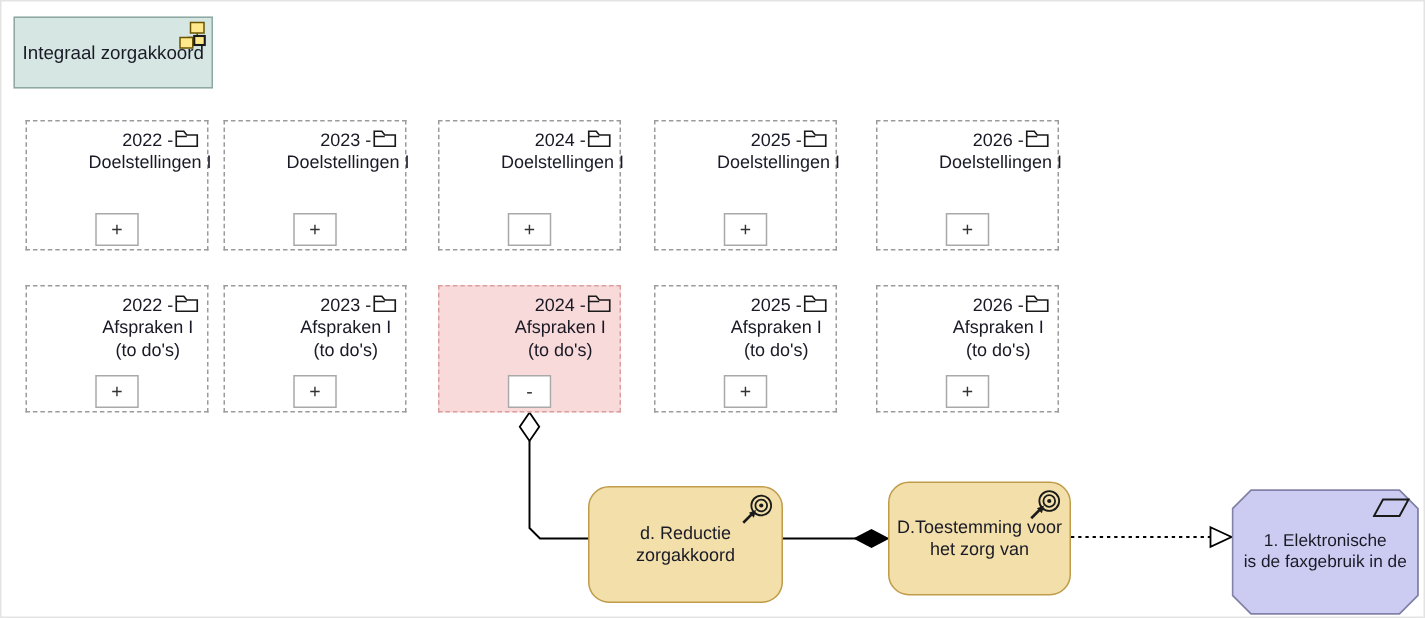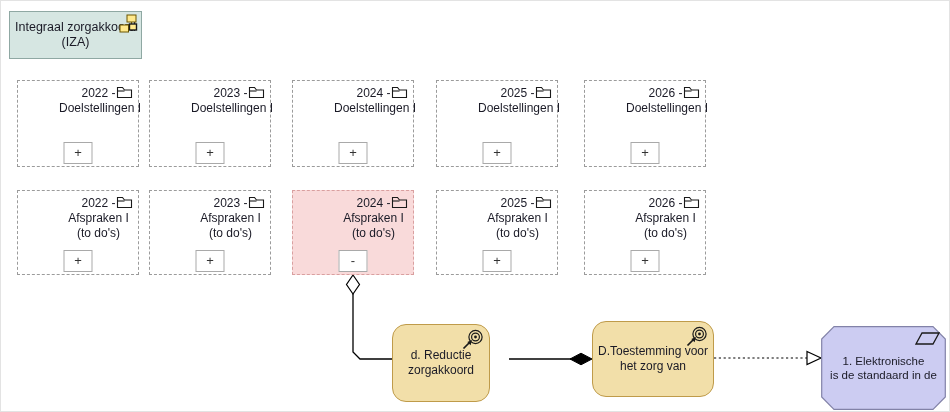--- a/index.html
+++ b/index.html
@@ -21,21 +21,21 @@
   .pbox .folder{position:absolute;top:5px;right:5px;}
   .expander{position:absolute;left:50%;bottom:2px;transform:translateX(-50%);
             width:29px;height:22px;background:#ffffff;border:1px solid #a9a9a9;
             font-size:13px;line-height:20px;text-align:center;color:#333;padding:0;
             font-family:"Liberation Sans",sans-serif;cursor:pointer;}
 
   
   .outcome{background:#f2dfa9;border:1.2px solid #bf9b4a;border-radius:14px;
            display:flex;flex-direction:column;justify-content:center;}
   .outcome .corner-icon{position:absolute;top:4px;right:5px;}
-  .outcome1{left:391px;top:323px;width:98px;height:78px;}
+  .outcome1{left:391px;top:323px;width:130px;height:78px;}
   .outcome2{left:591px;top:320px;width:122px;height:76px;}
 
   
   .req{left:820px;top:325px;width:125px;height:84px;font-size:11.5px;line-height:14.5px;}
   .req .shape{position:absolute;left:0;top:0;}
   .req .txt{position:relative;display:flex;flex-direction:column;justify-content:center;height:100%;}
   .req .corner-icon{position:absolute;top:6px;right:6px;}
 
   .line{white-space:nowrap;}
 </style>
@@ -62,21 +62,20 @@
   <div class="node iza">
     <span class="corner-icon">
       <svg width="20" height="20" viewBox="0 0 20 20">
         <rect x="8" y="1" width="9" height="7" fill="#ffe98c" stroke="#6b5500" stroke-width="1"></rect>
         <path d="M12.5 8 V11 H6 M12.5 11 H14" fill="none" stroke="#6b5500" stroke-width="1"></path>
         <rect x="1" y="11" width="8.5" height="7" fill="#ffe98c" stroke="#6b5500" stroke-width="1"></rect>
         <rect x="10.5" y="10" width="7" height="6" fill="#ffe98c" stroke="#1a1a1a" stroke-width="1.4"></rect>
       </svg>
     </span>
     <div class="line">Integraal zorgakkoord</div>
-    <div class="line">(IZA)</div>
   </div>
 
   <div class="node pbox row1" style="left:16px">
     <span class="folder"><svg width="17" height="13" viewBox="0 0 17 13">
           <path d="M1.5 11.5 V1.5 h5 l2 2.5 h7 v7.5 z" fill="none" stroke="#1a1a1a" stroke-width="1.1"></path>
           <path d="M1.5 5 h7" fill="none" stroke="#1a1a1a" stroke-width="1.1"></path>
         </svg></span>
     <div class="line">2022 -</div>
     <div class="line">Doelstellingen I</div>
     <button class="expander">+</button>
@@ -201,17 +200,17 @@
     <svg class="shape" width="125" height="84" viewBox="0 0 125 84">
       <polygon points="13,0.7 112,0.7 124.3,13 124.3,71 112,83.3 13,83.3 0.7,71 0.7,13" fill="#ccccf2" stroke="#8282a8" stroke-width="1.2"></polygon>
     </svg>
     <span class="corner-icon">
       <svg width="25" height="13" viewBox="0 0 25 13">
         <polygon points="7,1 24,1 18,12 1,12" fill="none" stroke="#1a1a1a" stroke-width="1.3"></polygon>
       </svg>
     </span>
     <div class="txt">
       <div class="line">1. Elektronische</div>
-      <div class="line">is de standaard in de</div>
+      <div class="line">is de faxgebruik in de</div>
     </div>
   </div>
 
 </div>
 
 </body></html>

